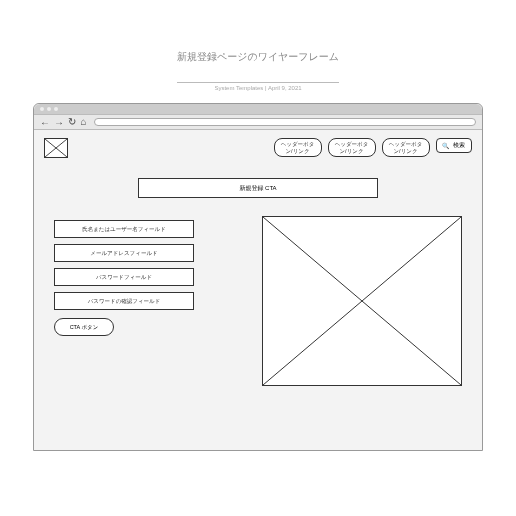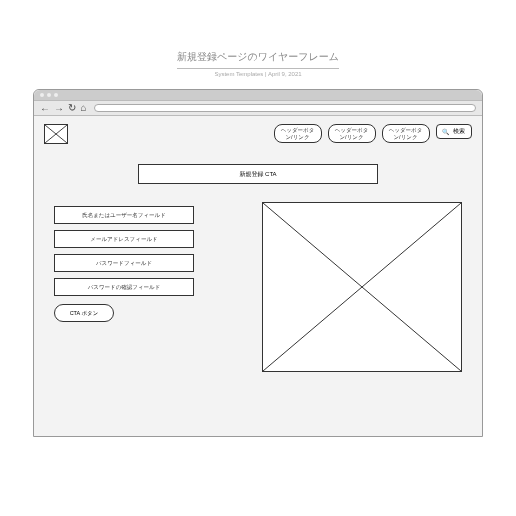--- a/index.html
+++ b/index.html
@@ -11,21 +11,21 @@
     display: flex;
     flex-direction: column;
     align-items: center;
     padding-top: 50px;
   }
   .title {
     font-size: 10px;
     color: #888;
     text-align: center;
     border-bottom: 1px solid #bbb;
-    padding-bottom: 4px;
+    padding-bottom: 18px;
     margin-bottom: 2px;
   }
   .subtitle {
     font-size: 6px;
     color: #aaa;
     text-align: center;
     margin-bottom: 12px;
   }
   .browser {
     width: 450px;

